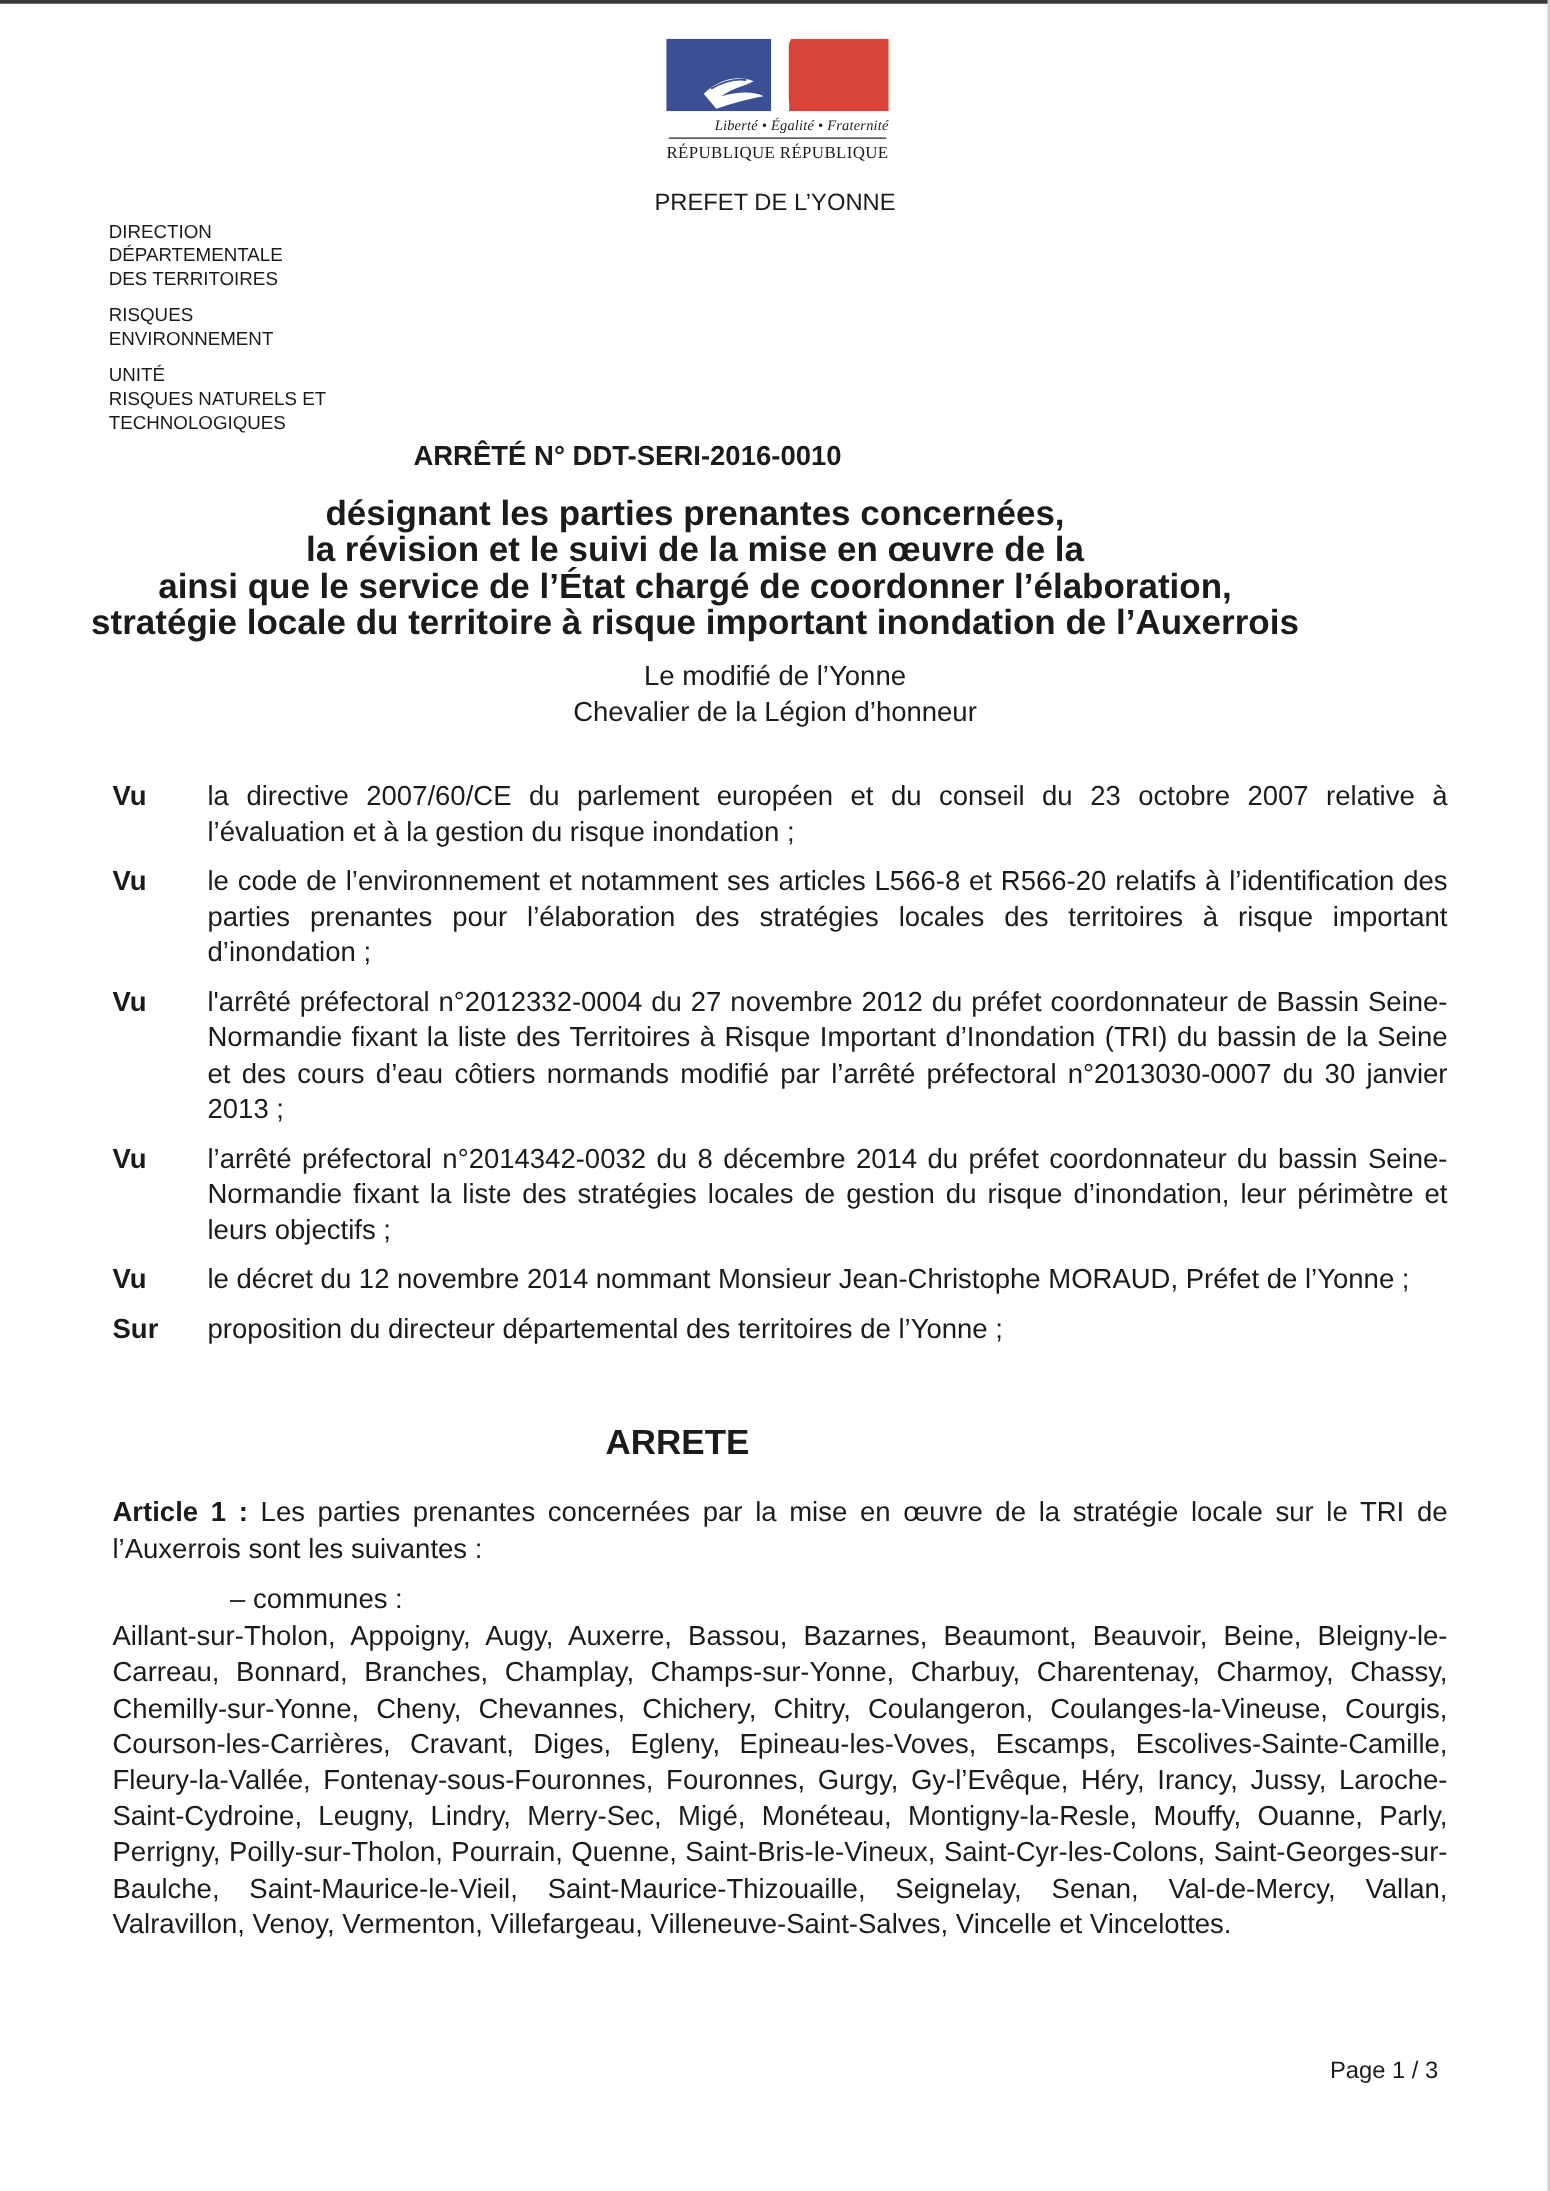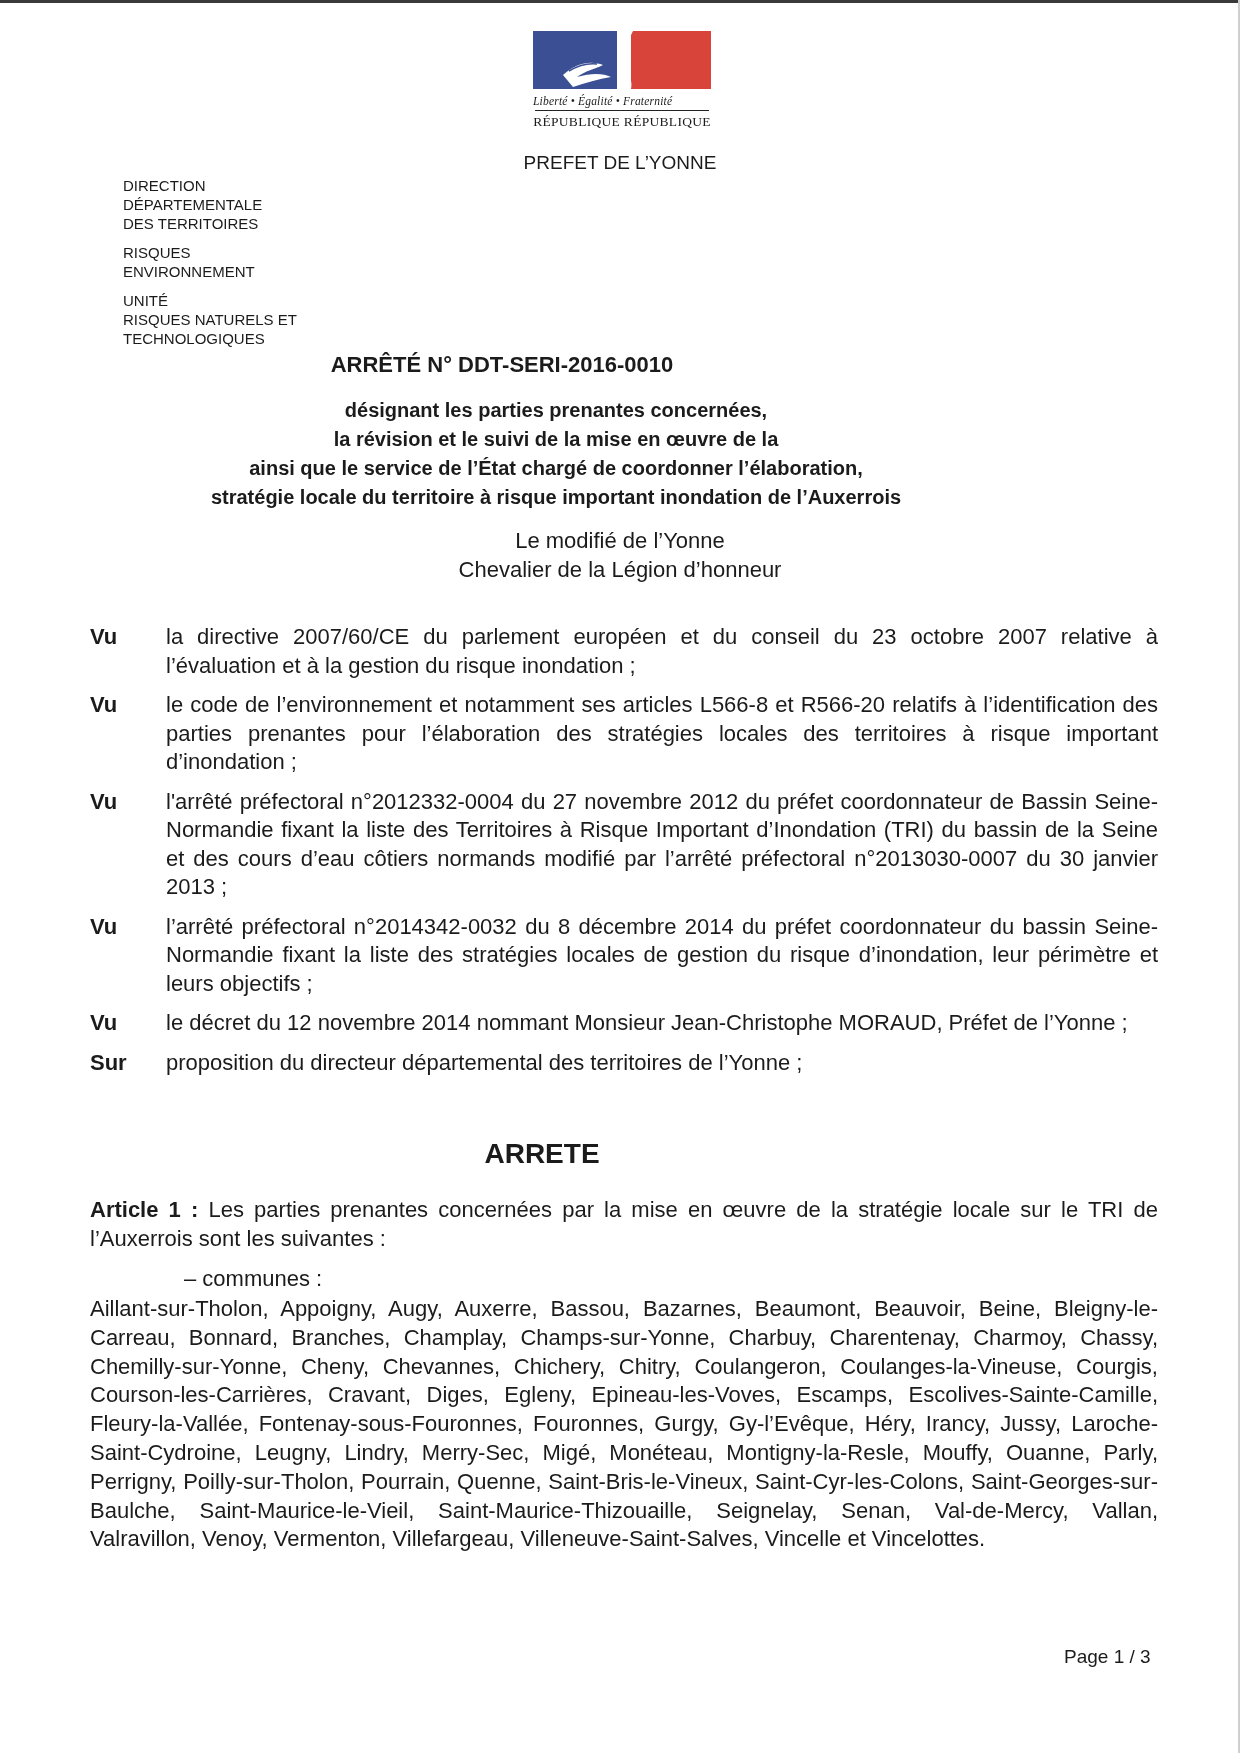--- a/index.html
+++ b/index.html
@@ -5,32 +5,32 @@
     html, body { margin: 0; padding: 0; }
     body {
       width: 1240px; height: 1753px; background: #ffffff; position: relative;
       font-family: "Liberation Sans", sans-serif; color: #1b1b1b; overflow: hidden;
     }
     .page-edge-top { position: absolute; left: 0; top: 0; width: 1240px; height: 3px; background: #3a3a3a; }
     .page-edge-right { position: absolute; right: 0; top: 0; width: 2px; height: 1753px; background: #cfcfcf; }
 
     .logo { position: absolute; left: 533px; top: 31px; width: 178px; }
     .marianne { width: 178px; height: 58px; display: block; }
-    .motto { font-family: "Liberation Serif", serif; font-style: italic; font-size: 11.5px; text-align: left; margin-top: 6px; letter-spacing: 0.2px; }
+    .motto { font-family: "Liberation Serif", serif; font-style: italic; font-size: 11.5px; text-align: right; margin-top: 6px; letter-spacing: 0.2px; }
     .rf-rule { height: 1px; background: #222; margin: 3px 2px 3px 2px; }
     .republique { font-family: "Liberation Serif", serif; font-size: 13.5px; text-align: center; letter-spacing: 0.3px; }
 
     .prefet { position: absolute; left: 480px; width: 280px; top: 152px; text-align: center; font-size: 19px; }
 
-    .sender { position: absolute; left: 87px; top: 176px; font-size: 15px; line-height: 19px; margin-left: 36px; }
+    .sender { position: absolute; left: 87px; top: 176px; font-size: 15px; line-height: 19px; }
     .sender .block { margin-bottom: 10px; }
     .sender .line { display: block; }
 
     .title { position: absolute; left: 0; width: 1004px; top: 352px; text-align: center; font-size: 22px; font-weight: bold; }
-    .subtitle { position: absolute; left: 0; width: 1112px; top: 396px; text-align: center; font-size: 20px; font-weight: bold; line-height: 29px; }
+    .subtitle { position: absolute; left: 0; width: 1112px; top: 396px; text-align: center; font-size: 28px; font-weight: bold; line-height: 29px; }
     .subtitle .line, .prefect .line { display: block; }
     .prefect { position: absolute; left: 0; width: 1240px; top: 526px; text-align: center; font-size: 22px; line-height: 29px; }
 
     .vu-list { position: absolute; left: 90px; top: 623px; width: 1068px; font-size: 22px; line-height: 28.5px; }
     .vu-item { display: flex; margin-bottom: 11px; }
     .vu-kw { width: 76px; flex: 0 0 76px; font-weight: bold; }
     .vu-text { flex: 1; text-align: justify; }
 
     .arrete { position: absolute; left: 0; width: 1084px; top: 1138px; text-align: center; font-size: 28px; font-weight: bold; }
 

